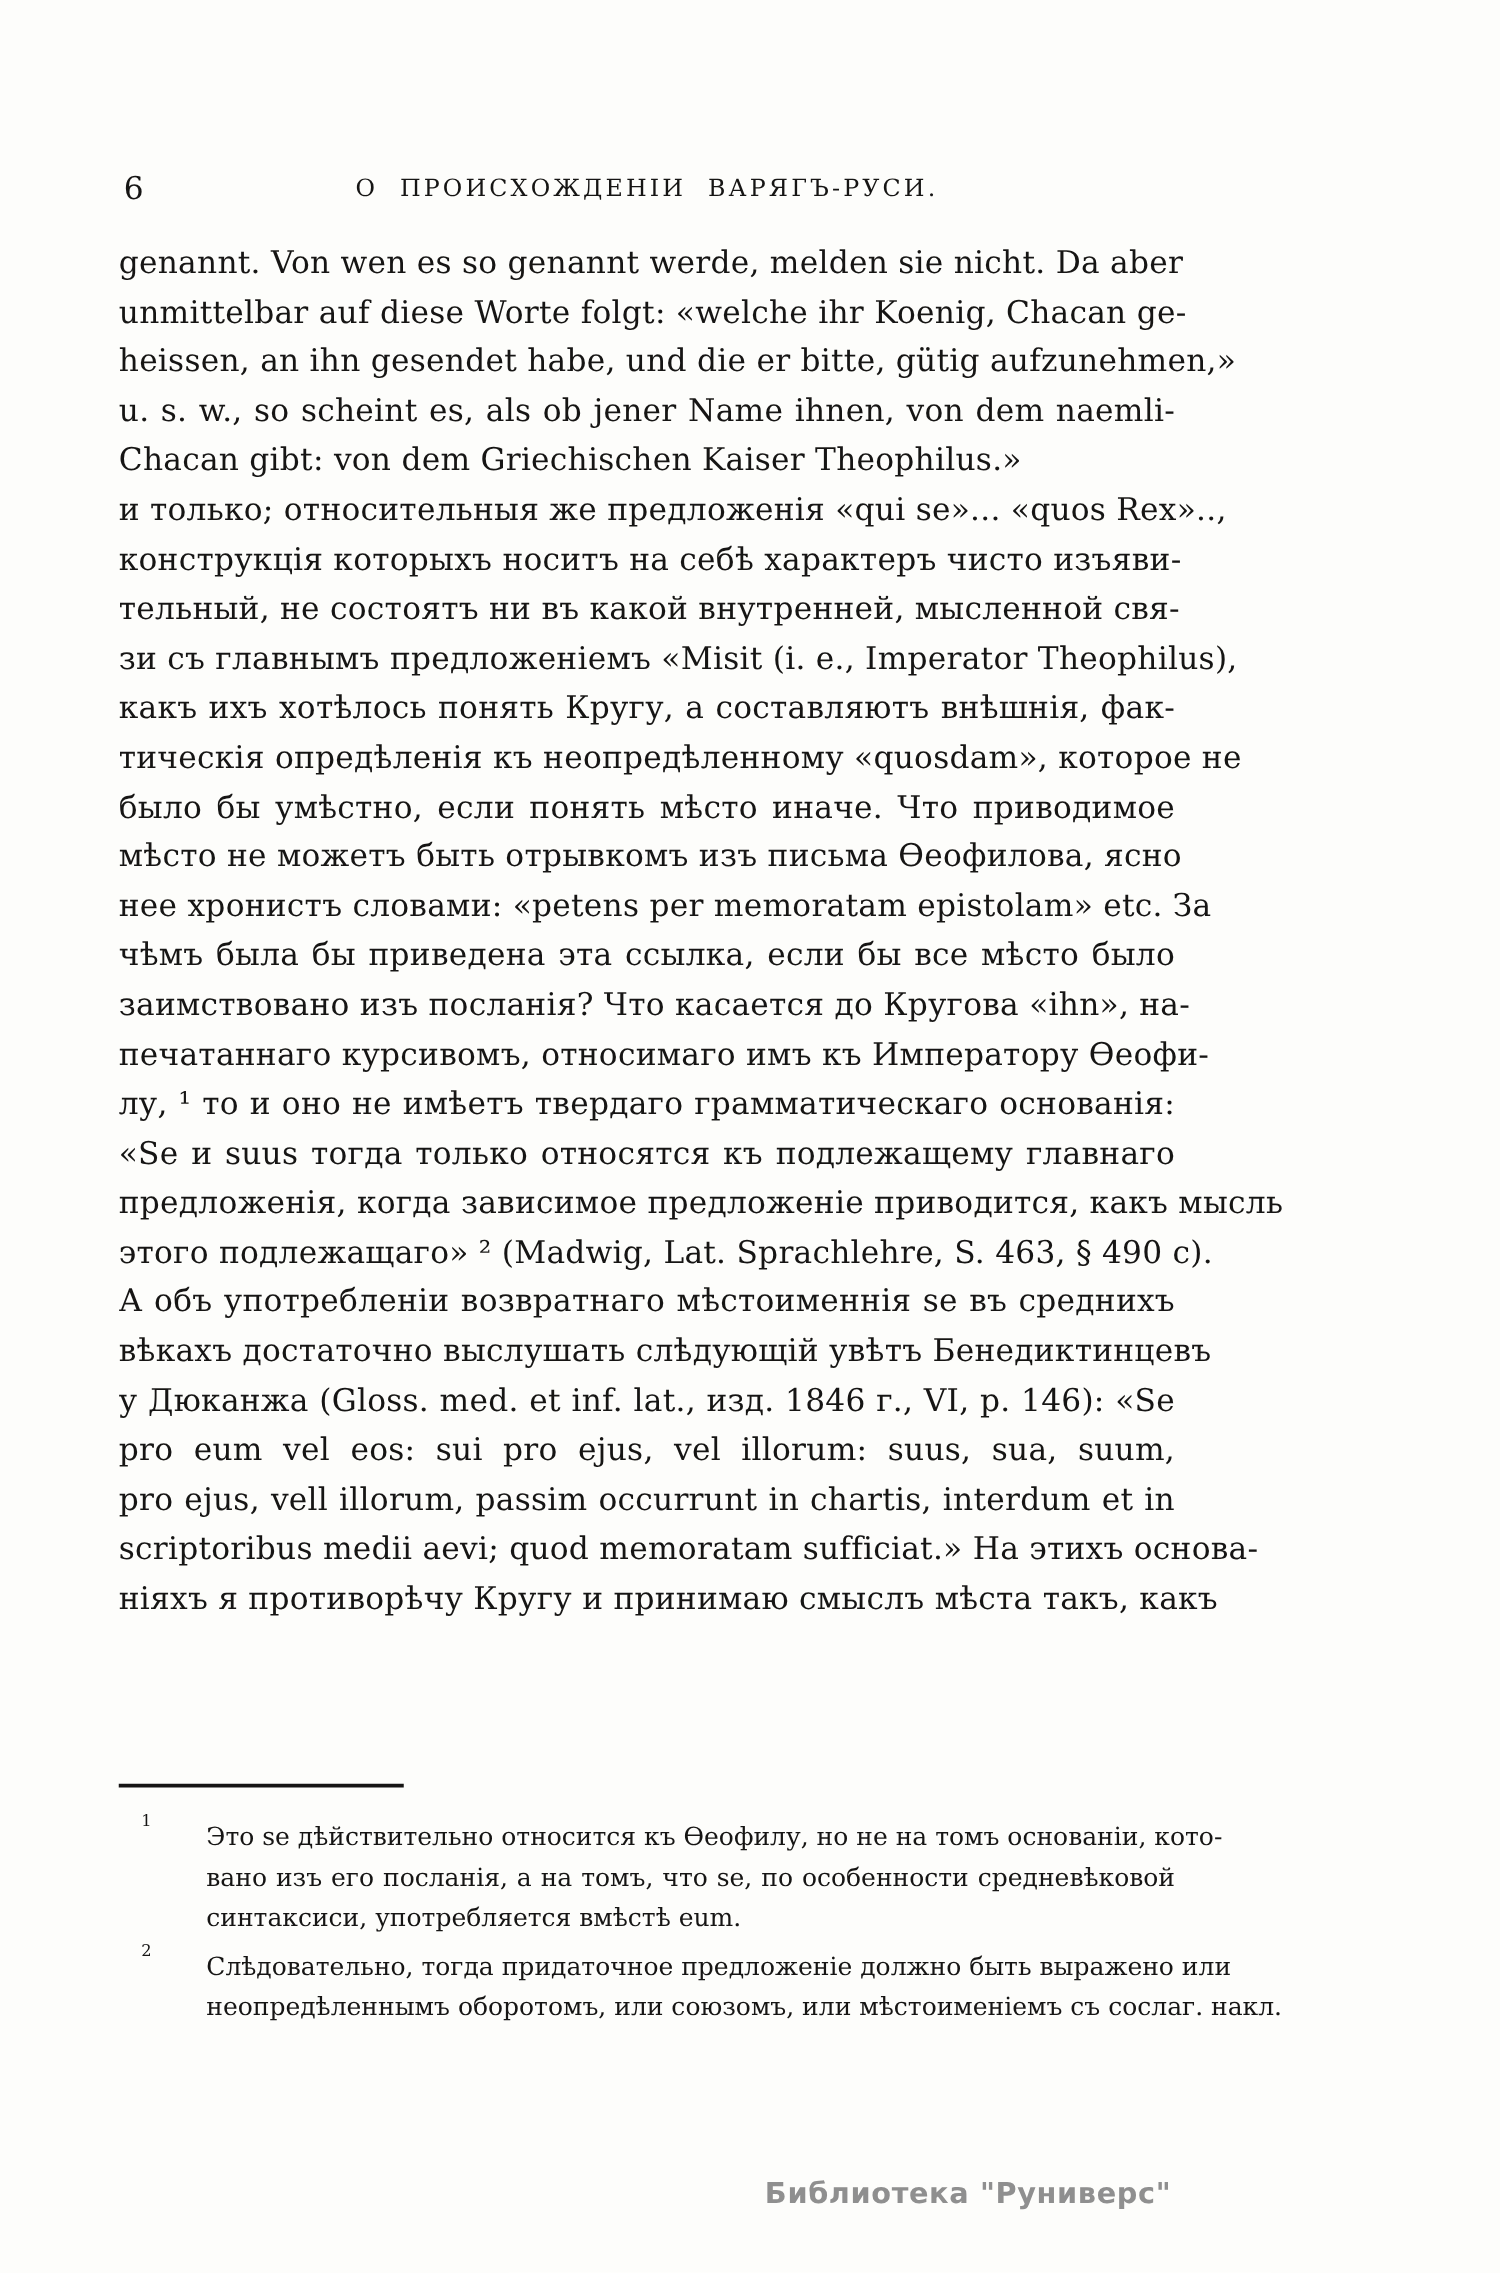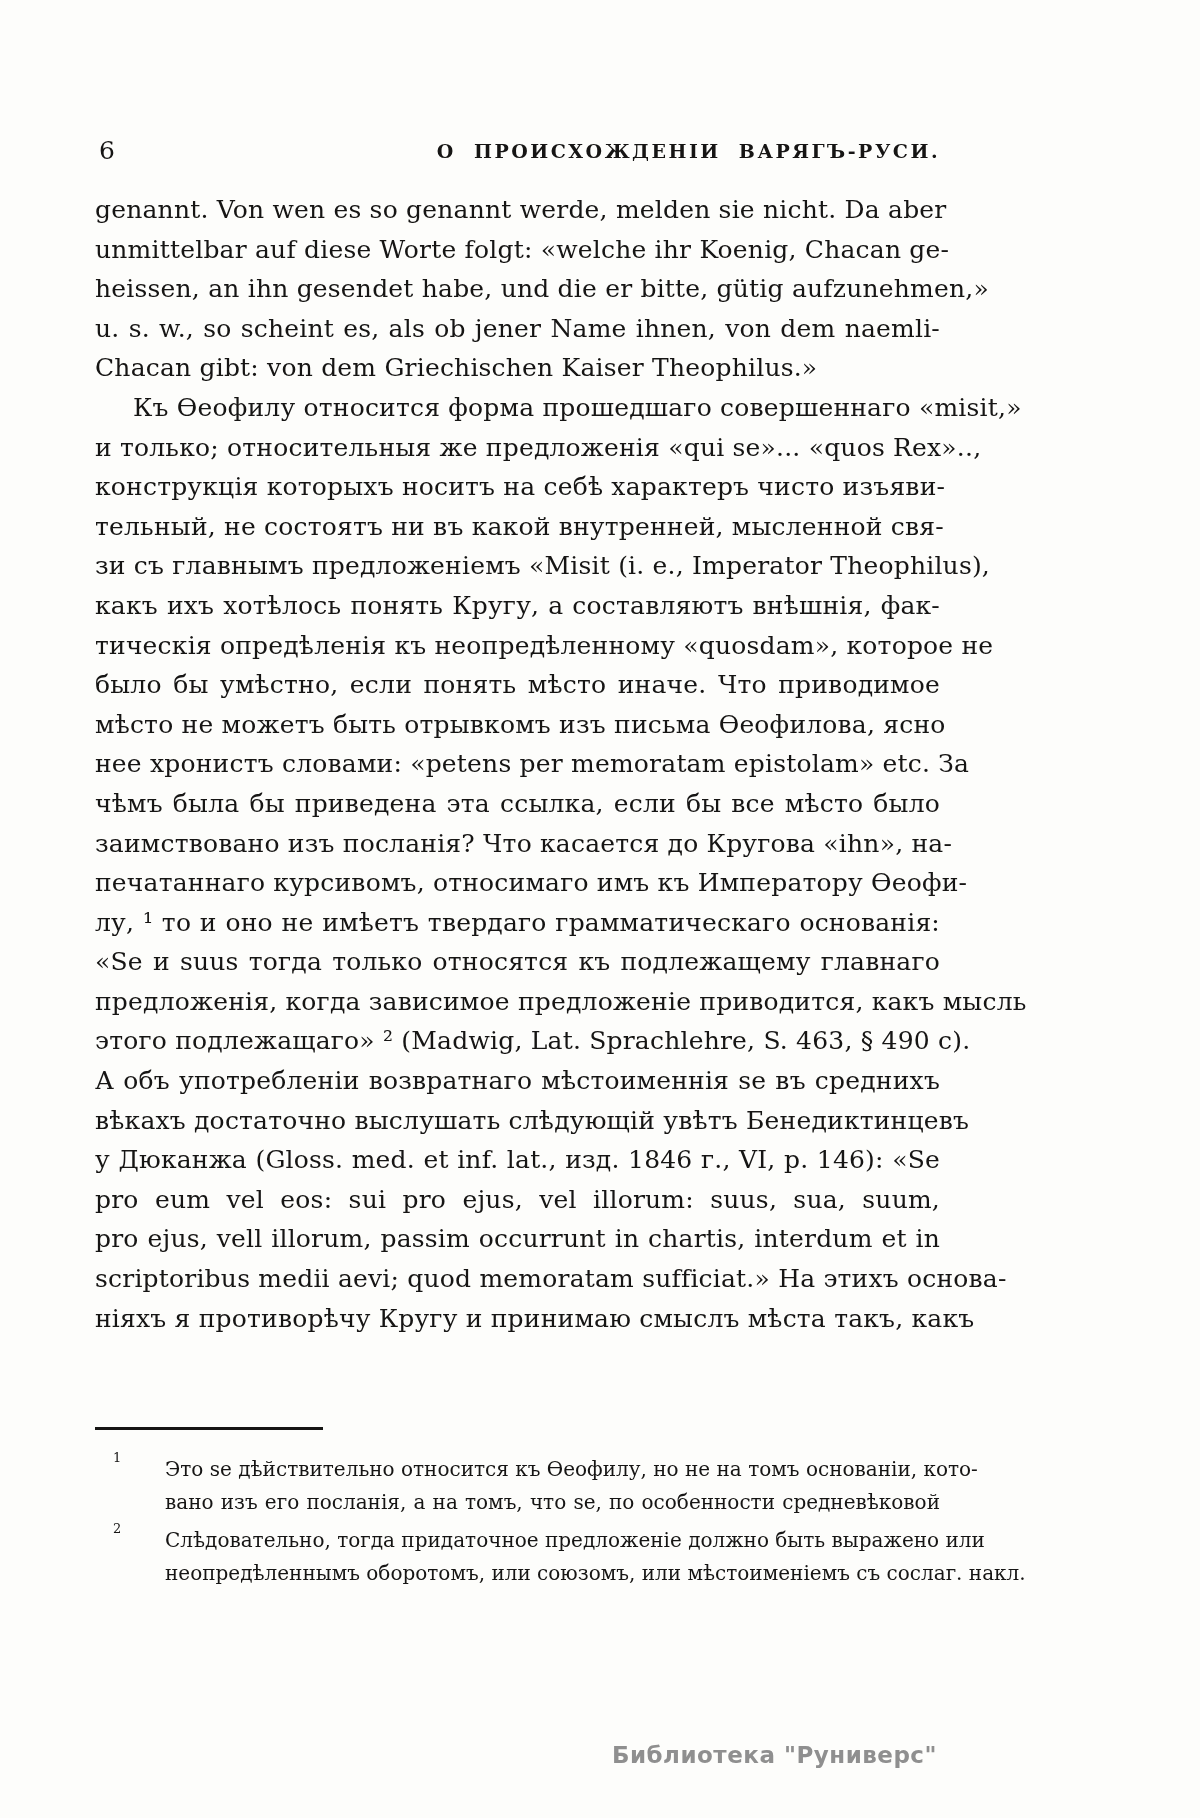--- a/index.html
+++ b/index.html
@@ -17,23 +17,23 @@
     top: 134px; left: 95px;
     width: 845px;
     height: 34px;
   }
   .pagenum {
     position: absolute; left: 4px; top: 2px;
     font-size: 25px;
   }
   .runtitle {
     display: block;
-    text-align: right;
+    text-align: center;
     font-size: 19px;
-    font-weight: bold;
+    font-weight: normal;
     letter-spacing: 2.5px;
     word-spacing: 9px;
     padding-top: 6px;
   }
   .bodytext {
     position: absolute;
     top: 190px; left: 95px;
     width: 845px;
     font-size: 25px;
   }
@@ -95,21 +95,20 @@
 
   <main class="bodytext">
     <div class="para">
       <div class="line">genannt. Von wen es so genannt werde, melden sie nicht. Da aber</div>
       <div class="line">unmittelbar auf diese Worte folgt: «welche ihr Koenig, Chacan ge-</div>
       <div class="line">heissen, an ihn gesendet habe, und die er bitte, gütig aufzunehmen,»</div>
       <div class="line">u. s. w., so scheint es, als ob jener Name ihnen, von dem naemli-</div>
       <div class="line short">Chacan gibt: von dem Griechischen Kaiser Theophilus.»</div>
     </div>
     <div class="para">
-      <div class="line indent">Къ Ѳеофилу относится форма прошедшаго совершеннаго «misit,»</div>
       <div class="line">и только; относительныя же предложенія «qui se»... «quos Rex»..,</div>
       <div class="line">конструкція которыхъ носитъ на себѣ характеръ чисто изъяви-</div>
       <div class="line">тельный, не состоятъ ни въ какой внутренней, мысленной свя-</div>
       <div class="line">зи съ главнымъ предложеніемъ «Misit (i. e., Imperator Theophilus),</div>
       <div class="line">какъ ихъ хотѣлось понять Кругу, а составляютъ внѣшнія, фак-</div>
       <div class="line">тическія опредѣленія къ неопредѣленному «quosdam», которое не</div>
       <div class="line">было бы умѣстно, если понять мѣсто иначе. Что приводимое</div>
       <div class="line">мѣсто не можетъ быть отрывкомъ изъ письма Ѳеофилова, ясно</div>
       <div class="line">нее хронистъ словами: «petens per memoratam epistolam» etc. За</div>
       <div class="line">чѣмъ была бы приведена эта ссылка, если бы все мѣсто было</div>
@@ -129,20 +128,21 @@
     </div>
   </main>
 
   <div class="fnrule"></div>
 
   <section class="footnotes">
     <div class="footnote">
       <span class="fnmark">1</span>
       <div class="fnline">Это se дѣйствительно относится къ Ѳеофилу, но не на томъ основаніи, кото-</div>
       <div class="fnline">вано изъ его посланія, а на томъ, что se, по особенности средневѣковой</div>
+      <div class="fnline short">синтаксиси, употребляется вмѣстѣ eum.</div>
     </div>
     <div class="footnote">
       <span class="fnmark">2</span>
       <div class="fnline">Слѣдовательно, тогда придаточное предложеніе должно быть выражено или</div>
       <div class="fnline">неопредѣленнымъ оборотомъ, или союзомъ, или мѣстоименіемъ съ сослаг. накл.</div>
     </div>
   </section>
 
   <div class="watermark">Библиотека "Руниверс"</div>
 

